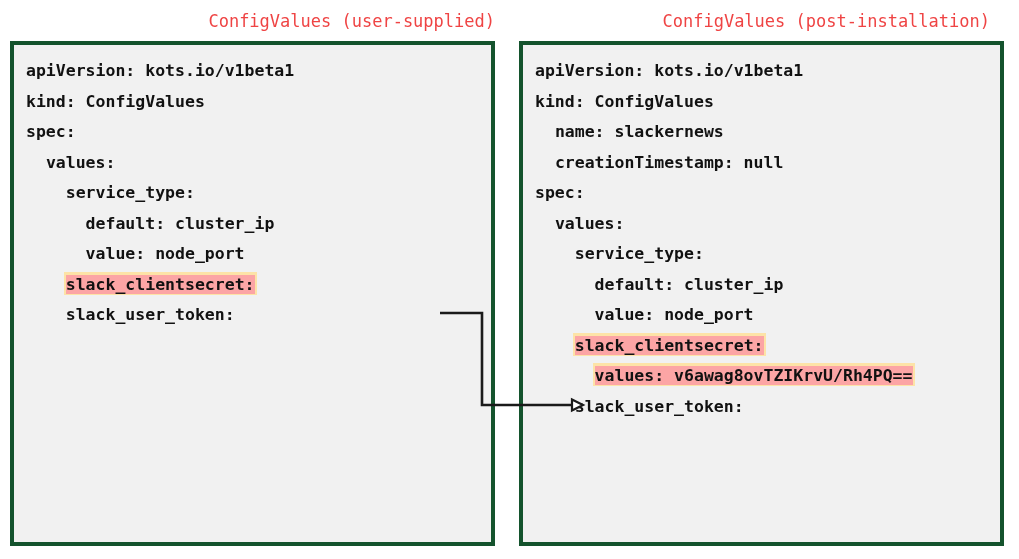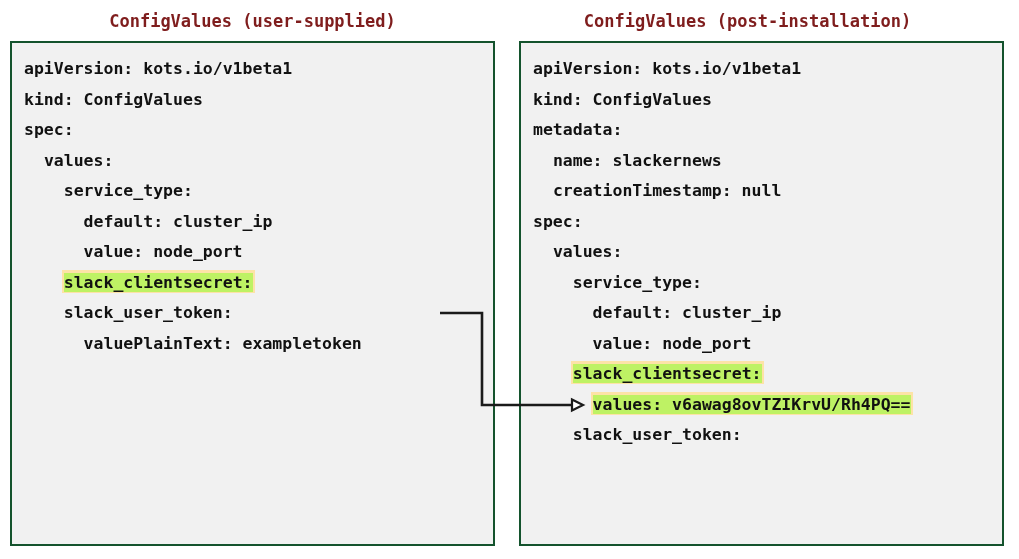--- a/index.html
+++ b/index.html
@@ -18,35 +18,35 @@
   .diagram {
     position: absolute;
     inset: 0;
   }
 
   
   .panel-title {
     position: absolute;
     font-family: "DejaVu Sans Mono", "Liberation Mono", monospace;
     font-size: 17px;
-    font-weight: bold;
-    color: #7f1d1d;
+    font-weight: normal;
+    color: #ef4444;
     letter-spacing: 0px;
     white-space: nowrap;
-    text-align: center;
+    text-align: right;
   }
   #title-left  { left: 10px;  top: 11px; width: 485px; }
   #title-right { left: 505px; top: 11px; width: 485px; }
 
   
   .code-box {
     position: absolute;
     box-sizing: border-box;
     background: #f1f1f1;
-    border: 2px solid #14532d;
+    border: 4px solid #14532d;
   }
   #box-left  { left: 10px;  top: 41px; width: 485px; height: 505px; }
   #box-right { left: 519px; top: 41px; width: 485px; height: 505px; }
 
   .code-lines {
     position: absolute;
     left: 12px;
     top: 11px;
     right: 4px;
   }
@@ -60,21 +60,21 @@
     color: #111111;
     white-space: pre;
   }
 
   .code-line > .seg {
     display: inline;
     white-space: pre;
   }
 
   .code-line.hl > .seg {
-    background: #bef264;
+    background: #fca5a5;
     box-shadow: 0 -1px 0 2px #fde3a7;
     position: relative;
   }
 
   
   .connector {
     position: absolute;
     left: 0;
     top: 0;
     width: 1019px;
@@ -93,31 +93,29 @@
     <div class="code-lines" id="left-lines">
         <div class="code-line"><span class="seg">apiVersion: kots.io/v1beta1</span></div>
         <div class="code-line"><span class="seg">kind: ConfigValues</span></div>
         <div class="code-line"><span class="seg">spec:</span></div>
         <div class="code-line"><span>  </span><span class="seg">values:</span></div>
         <div class="code-line"><span>    </span><span class="seg">service_type:</span></div>
         <div class="code-line"><span>      </span><span class="seg">default: cluster_ip</span></div>
         <div class="code-line"><span>      </span><span class="seg">value: node_port</span></div>
         <div class="code-line hl"><span>    </span><span class="seg">slack_clientsecret:</span></div>
         <div class="code-line"><span>    </span><span class="seg">slack_user_token:</span></div>
-        <div class="code-line"><span>      </span><span class="seg">valuePlainText: exampletoken</span></div>
       </div>
   </div>
 
   <div class="panel-title" id="title-right">ConfigValues (post-installation)</div>
 
   <div class="code-box" id="box-right">
     <div class="code-lines" id="right-lines">
         <div class="code-line"><span class="seg">apiVersion: kots.io/v1beta1</span></div>
         <div class="code-line"><span class="seg">kind: ConfigValues</span></div>
-        <div class="code-line"><span class="seg">metadata:</span></div>
         <div class="code-line"><span>  </span><span class="seg">name: slackernews</span></div>
         <div class="code-line"><span>  </span><span class="seg">creationTimestamp: null</span></div>
         <div class="code-line"><span class="seg">spec:</span></div>
         <div class="code-line"><span>  </span><span class="seg">values:</span></div>
         <div class="code-line"><span>    </span><span class="seg">service_type:</span></div>
         <div class="code-line"><span>      </span><span class="seg">default: cluster_ip</span></div>
         <div class="code-line"><span>      </span><span class="seg">value: node_port</span></div>
         <div class="code-line hl"><span>    </span><span class="seg">slack_clientsecret:</span></div>
         <div class="code-line hl"><span>      </span><span class="seg">values: v6awag8ovTZIKrvU/Rh4PQ==</span></div>
         <div class="code-line"><span>    </span><span class="seg">slack_user_token:</span></div>

